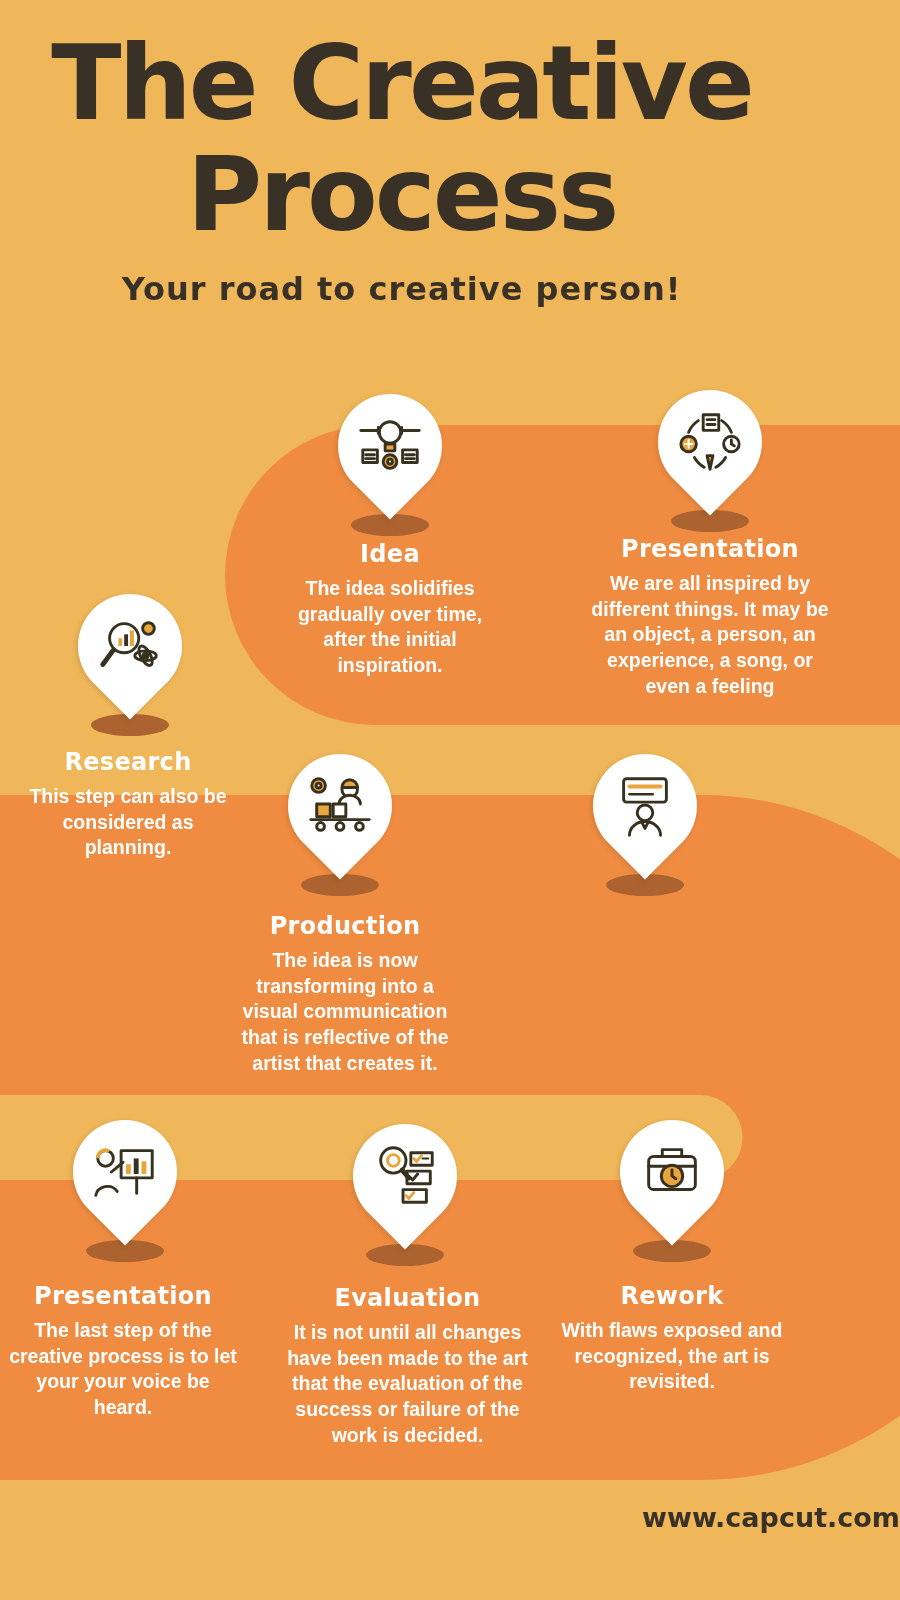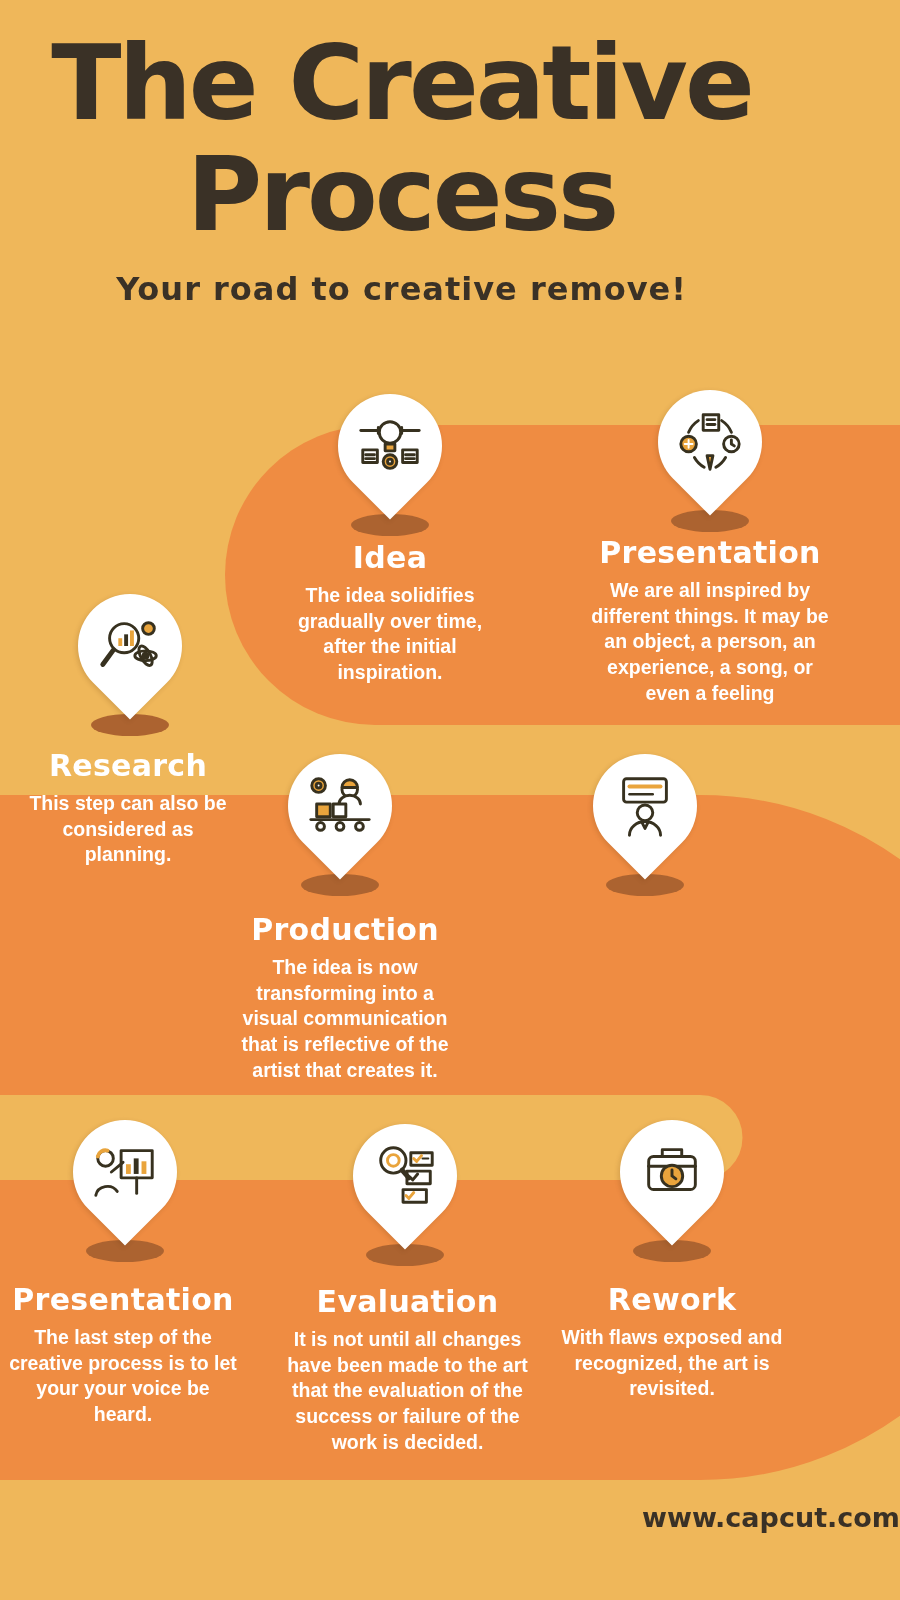--- a/index.html
+++ b/index.html
@@ -50,21 +50,21 @@
     width:78px; height:22px;
     margin:16px auto 0;
     border-radius:50%;
     background:#AC6330;
   }
 
   .step-text { position:absolute; text-align:center; color:#FFFFFF; z-index:3; }
   .step-title {
     font-family:"DejaVu Sans", sans-serif;
     font-weight:bold;
-    font-size:30px;
+    font-size:24px;
     margin-bottom:8px;
     letter-spacing:0.3px;
   }
   .step-desc {
     font-size:19.5px;
     line-height:1.32;
     font-weight:700;
   }
 
   .footer {
@@ -84,21 +84,21 @@
   <svg class="road-svg" width="900" height="1600" viewBox="0 0 900 1600">
     <path d="M 1010 575 L 375 575" stroke="#EF8C42" stroke-width="300" stroke-linecap="round" fill="none"></path>
     <path d="M -170 945 L 700 945 A 192.5 192.5 0 0 1 700 1330 L -170 1330" stroke="#EF8C42" stroke-width="300" stroke-linecap="round" fill="none"></path>
   </svg>
 
   <div class="header">
     <div class="title">
       <div>The Creative</div>
       <div>Process</div>
     </div>
-    <div class="subtitle">Your road to creative remove!</div>
+    <div class="subtitle">Your road to creative person!</div>
   </div>
 
   <div class="pin" style="left:315px; top:372px;">
     <div class="pin-head">
       <div class="pin-icon">
         <svg viewBox="0 0 72 72" fill="none" stroke="#37311F" stroke-width="3" stroke-linecap="round" stroke-linejoin="round">
           <line x1="6" y1="20" x2="24" y2="20"></line>
             <path d="M24 17l6 3-6 3z" fill="#37311F"></path>
           <line x1="66" y1="20" x2="48" y2="20"></line>
             <path d="M48 17l-6 3 6 3z" fill="#37311F"></path>

